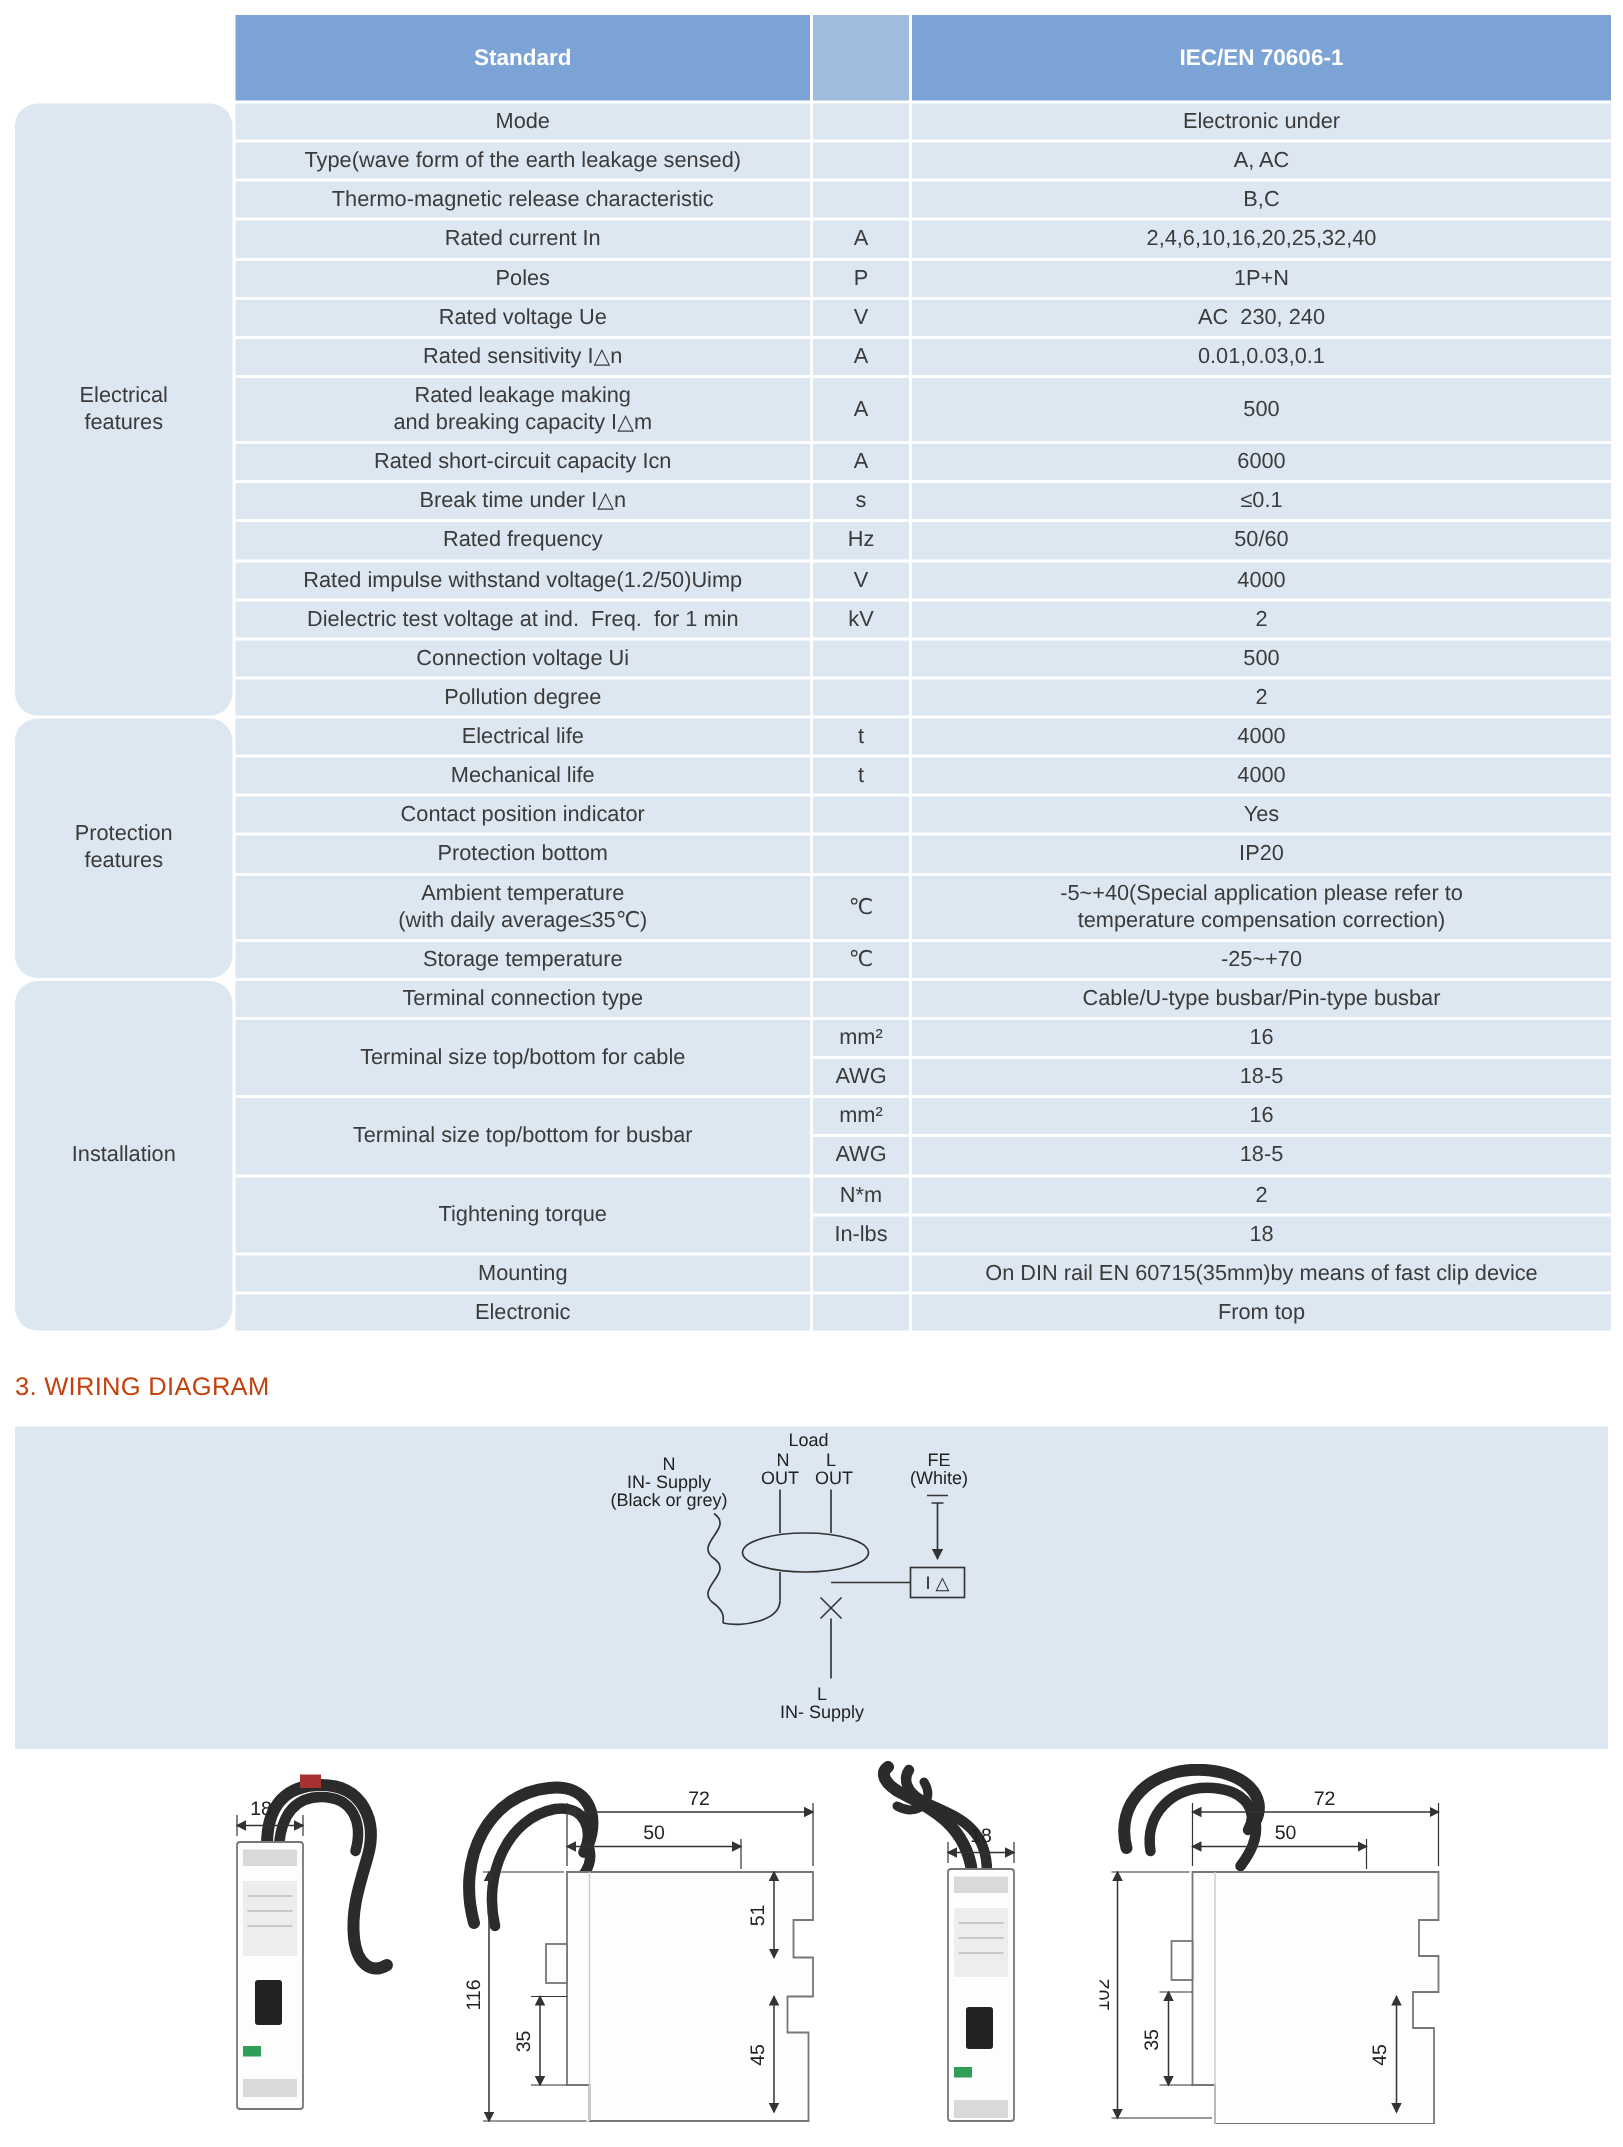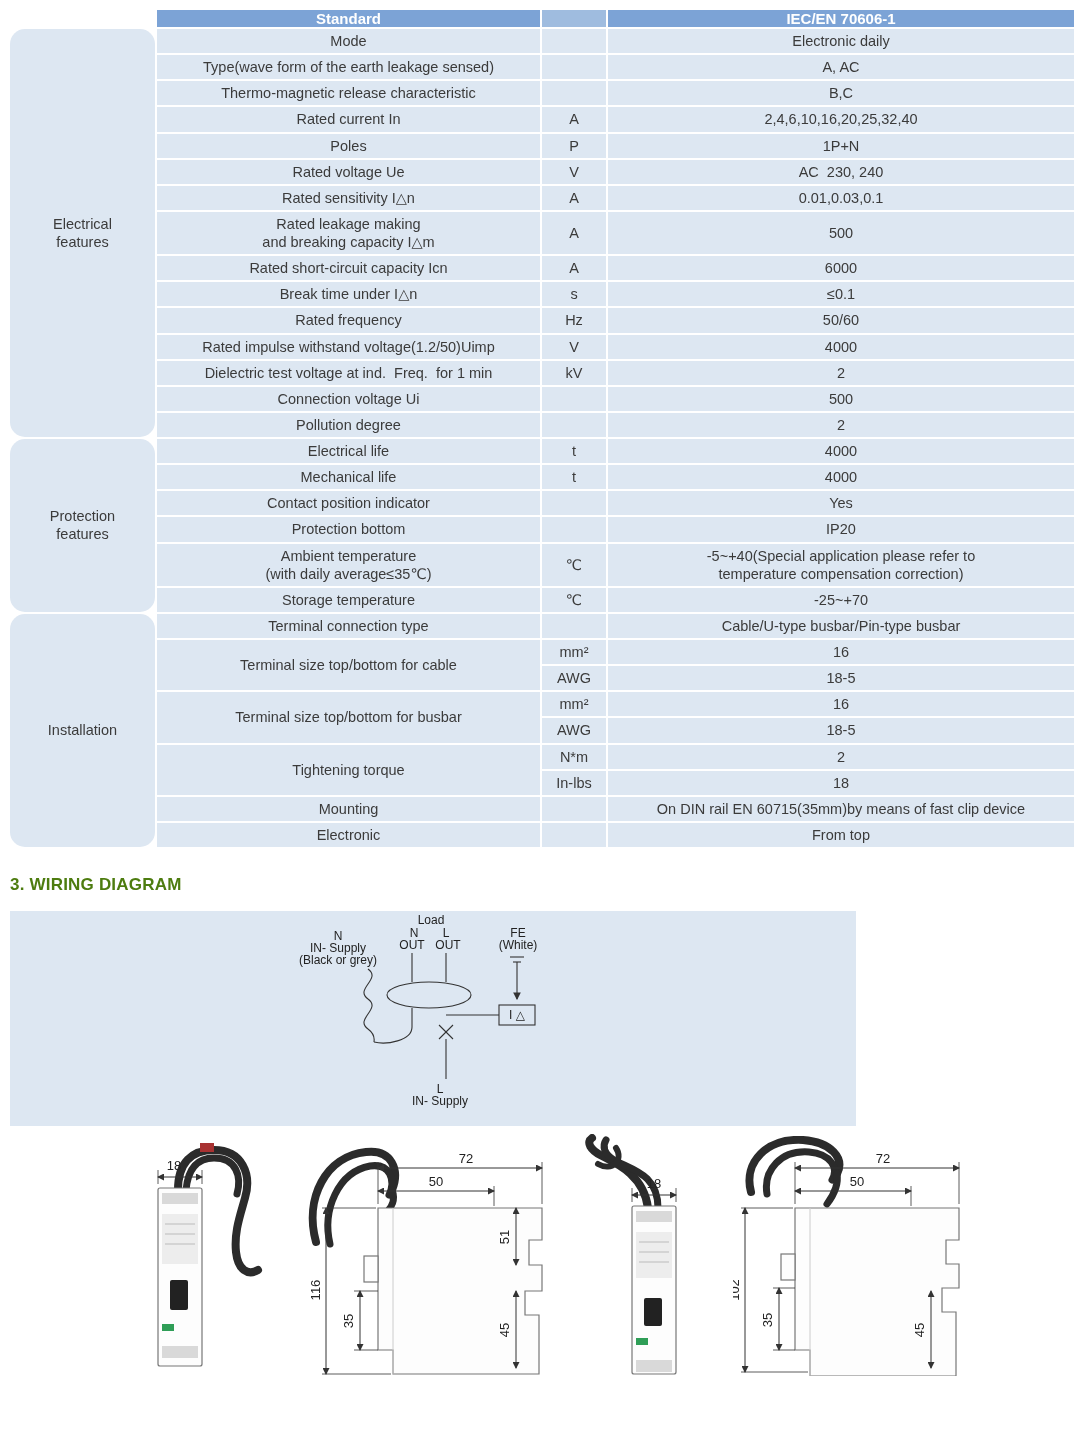--- a/index.html
+++ b/index.html
@@ -12,40 +12,40 @@
   }
   .page { position:relative; width:1082px; height:1431px; }
 
   
   table.spec {
     border-collapse:separate; border-spacing:2px;
     table-layout:fixed; width:1064px; margin:8px 0 0 8px;
   }
   table.spec th {
     font-size:15px; font-weight:bold; color:#fff;
-    background:#7ca3d6; padding:0 4px; text-align:center;
+    background:#7ca3d6; padding:20px 4px; text-align:center;
   }
   table.spec th.corner { background:#ffffff; }
   table.spec th.unit-h { background:#9fbcdf; }
   table.spec td {
     background:#dde7f2; color:#3b3b3b; font-size:14.5px;
     text-align:center; padding:3px 6px; vertical-align:middle;
     white-space:pre-wrap; line-height:1.25;
   }
   td.section-cell { text-align:left; padding-left:28px;border-radius:15px; }
 
   
   h2.section-heading {
-    font-size:17px; font-weight:bold; color:#4d7c0f;
+    font-size:17px; font-weight:normal; color:#c2410c;
     margin:26px 0 0 10px; letter-spacing:.2px;
   }
 
   
   .wiring-box {
-    position:relative; width:846px; height:215px;
+    position:relative; width:1062px; height:215px;
     margin:16px 0 0 10px; background:#dde7f2;
   }
   .wiring-svg { position:absolute; left:50%; top:0; margin-left:-215px; }
 
   
   .dim-area { position:relative; width:1082px; height:242px; margin-top:8px; }
   .dim-svg { position:absolute; }
 
   svg text { font-family:"Liberation Sans","DejaVu Sans",sans-serif; }
   .wire-label { font-size:12px; fill:#222; }
@@ -75,21 +75,21 @@
         <th class="unit-h"></th>
         <th>IEC/EN 70606-1</th>
       </tr>
     </thead>
     <tbody>
         <tr>
           <td class="section-cell" rowspan="15">Electrical
 features</td>
           <td class="param-cell">Mode</td>
           <td class="unit-cell"></td>
-          <td class="value-cell">Electronic daily</td>
+          <td class="value-cell">Electronic under</td>
         </tr>
         <tr>
           <td class="param-cell">Type(wave form of the earth leakage sensed)</td>
           <td class="unit-cell"></td>
           <td class="value-cell">A, AC</td>
         </tr>
         <tr>
           <td class="param-cell">Thermo-magnetic release characteristic</td>
           <td class="unit-cell"></td>
           <td class="value-cell">B,C</td>

